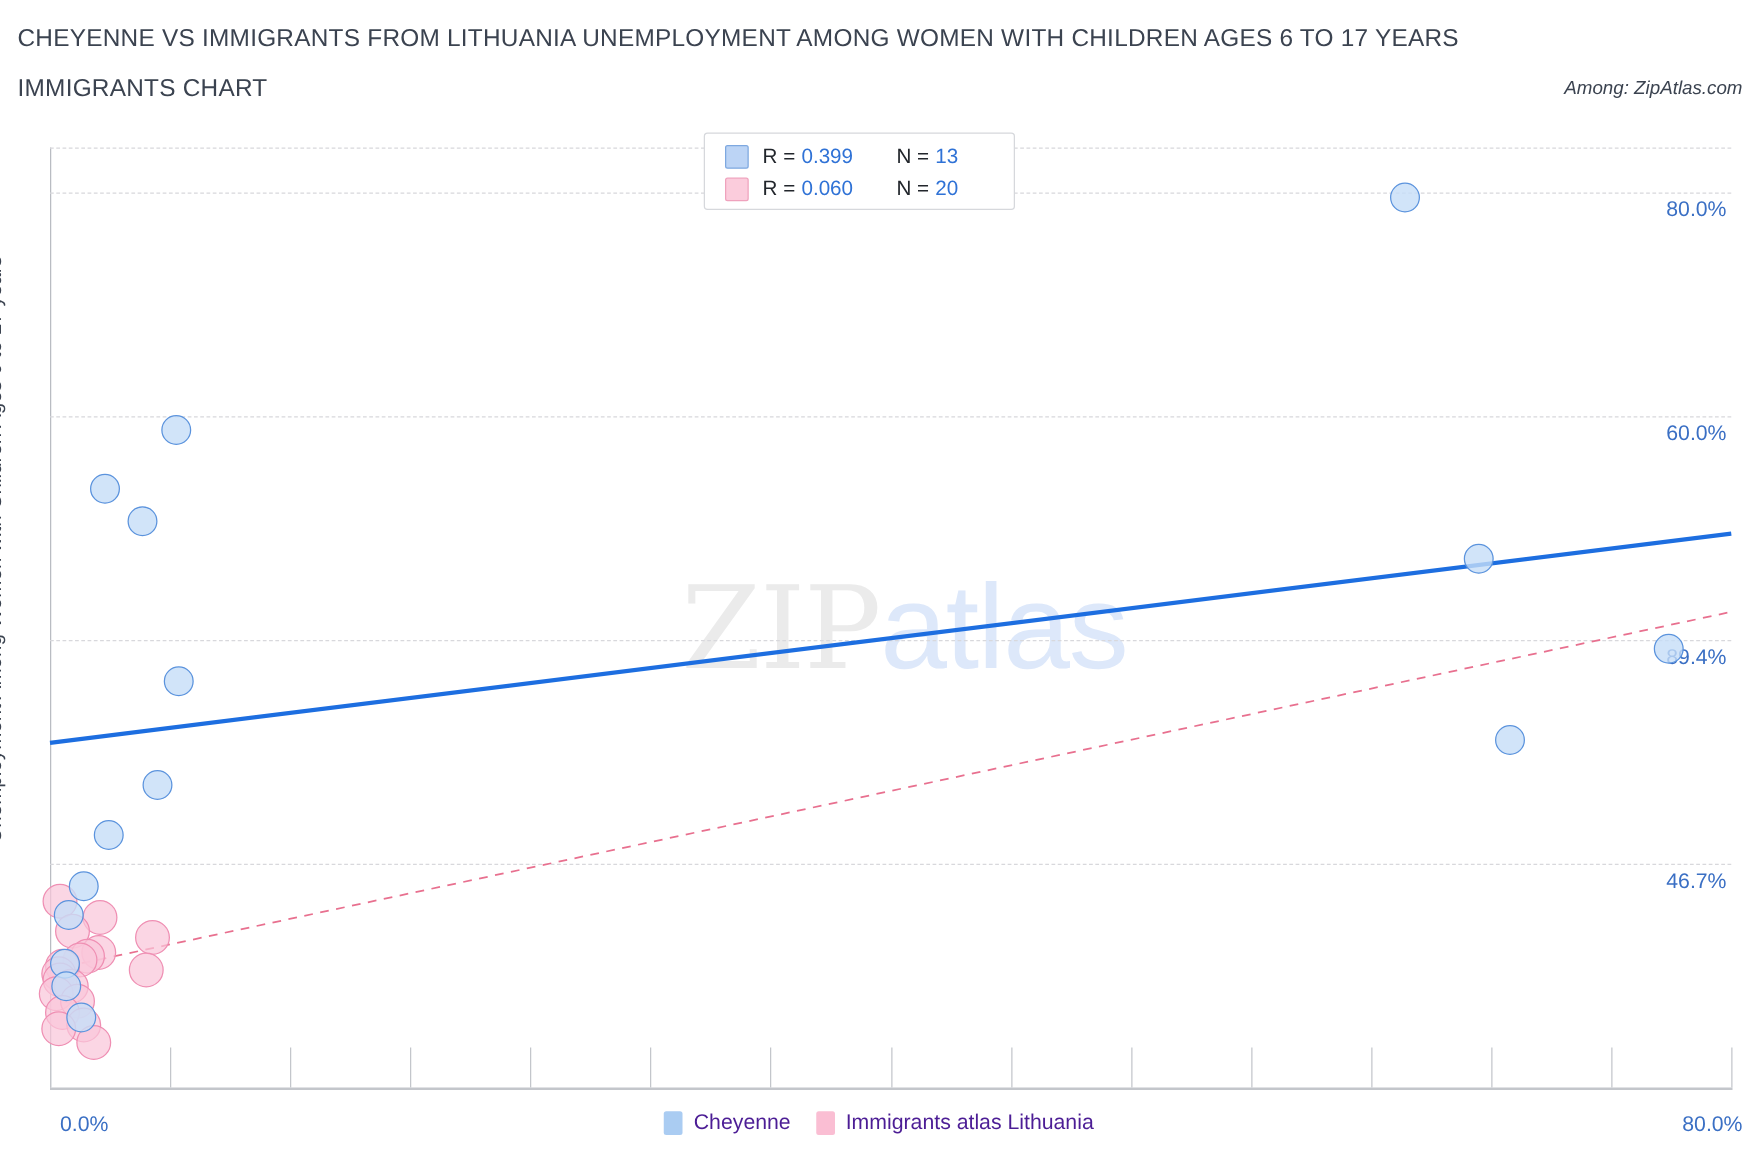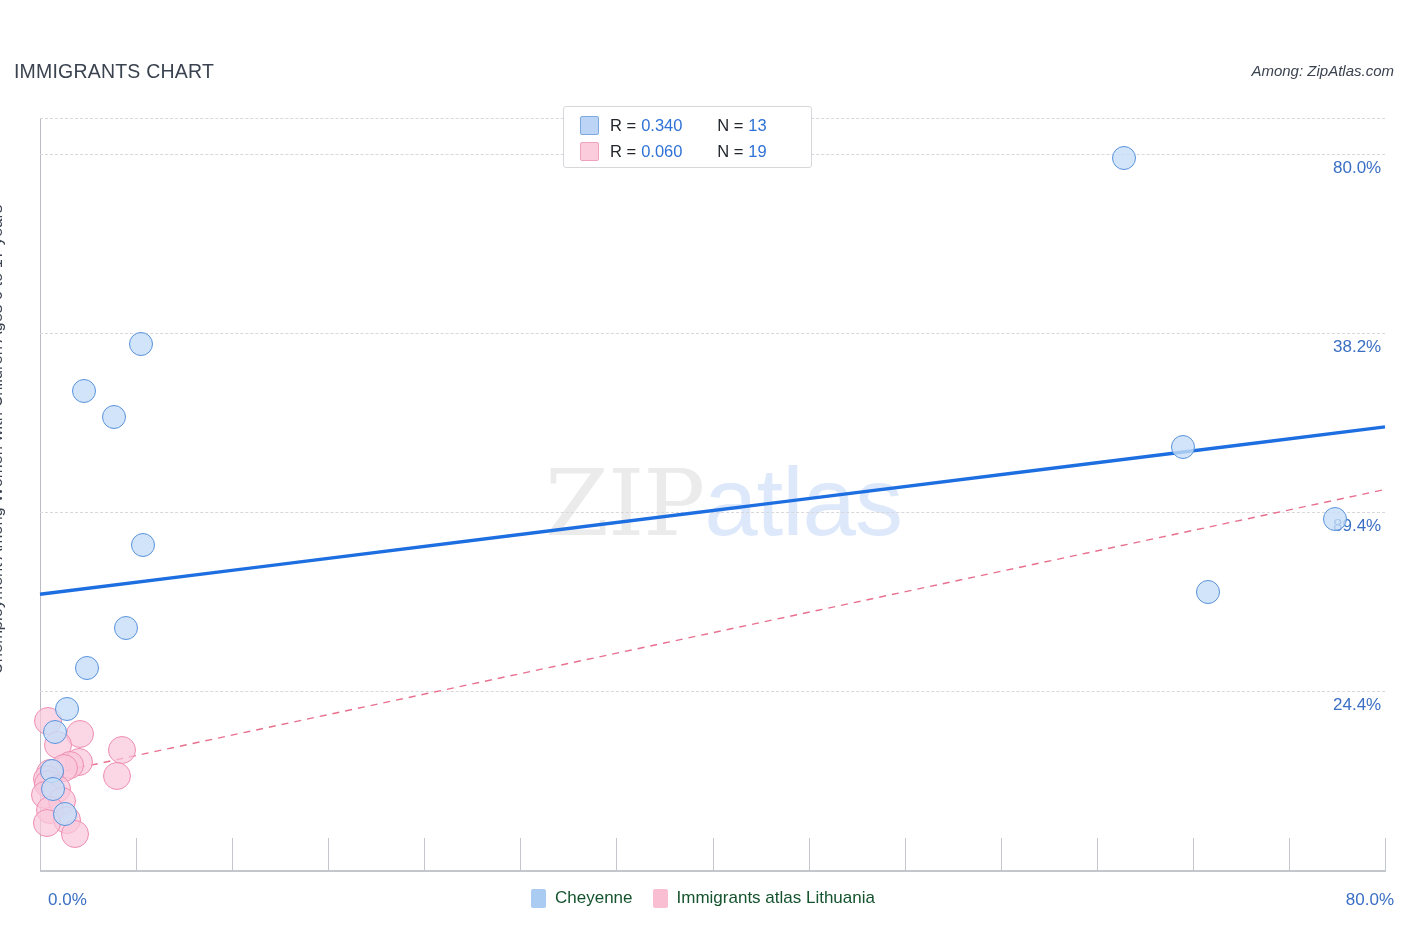--- a/index.html
+++ b/index.html
@@ -182,21 +182,21 @@
   .legend-bottom {
     position: absolute;
     top: 888px;
     left: 0;
     width: 100%;
     display: flex;
     justify-content: center;
     align-items: center;
     gap: 20px;
     font-size: 17px;
-    color: #14532d;
+    color: #4c1d95;
   }
   .legend-item {
     display: flex;
     align-items: center;
     gap: 9px;
     white-space: nowrap;
   }
   .legend-sw {
     width: 15px;
     height: 19px;
@@ -226,20 +226,21 @@
     width: 1406px;
     height: 930px;
     pointer-events: none;
   }
 </style>
 </head>
 <body>
 
 <div id="app">
 
+  <div class="title-main">CHEYENNE VS IMMIGRANTS FROM LITHUANIA UNEMPLOYMENT AMONG WOMEN WITH CHILDREN AGES 6 TO 17 YEARS</div>
   <div class="title-sub">IMMIGRANTS CHART</div>
   <div class="source">Among: ZipAtlas.com</div>
 
   <div class="watermark">
     <span class="wm-zip">ZIP</span><span class="wm-atlas">atlas</span>
   </div>
 
   <div class="axis-left"></div>
   <div class="axis-bottom"></div>
 
@@ -252,43 +253,43 @@
     </div>
 
   <svg class="overlay" id="overlay">
       <line x1="40" y1="594.2666666666667" x2="1385" y2="426.85714285714283" stroke="#1d6ee0" stroke-width="3.4"></line>
       <line x1="40" y1="776" x2="1385" y2="489.5238095238095" stroke="#e8708f" stroke-width="1.4" stroke-dasharray="7,6"></line>
     </svg>
 
   <div class="ylabel-text">Unemployment Among Women with Children Ages 6 to 17 years</div>
 
   <div id="yticks">
-      <div class="ytick-label" style="top: 694.952px; left: 1333px;">24.4%</div>
+      <div class="ytick-label" style="top: 694.952px; left: 1333px;">46.7%</div>
       <div class="ytick-label" style="top: 515.905px; left: 1333px;">89.4%</div>
-      <div class="ytick-label" style="top: 336.857px; left: 1333px;">38.2%</div>
+      <div class="ytick-label" style="top: 336.857px; left: 1333px;">60.0%</div>
       <div class="ytick-label" style="top: 157.81px; left: 1333px;">80.0%</div>
     </div>
 
   <div class="xtick-label xtick-left">0.0%</div>
   <div class="xtick-label xtick-right">80.0%</div>
 
   <div class="statsbox">
     <div class="statsrow">
       <span class="swatch swatch-blue"></span>
       <span class="st-r">R =</span>
-      <span class="st-val">0.340</span>
+      <span class="st-val">0.399</span>
       <span class="st-n">N =</span>
       <span class="st-nval">13</span>
     </div>
     <div class="statsrow">
       <span class="swatch swatch-pink"></span>
       <span class="st-r">R =</span>
       <span class="st-val">0.060</span>
       <span class="st-n">N =</span>
-      <span class="st-nval">19</span>
+      <span class="st-nval">20</span>
     </div>
   </div>
 
   <div class="legend-bottom">
     <div class="legend-item">
       <span class="legend-sw legend-sw-blue"></span>
       <span>Cheyenne</span>
     </div>
     <div class="legend-item">
       <span class="legend-sw legend-sw-pink"></span>

